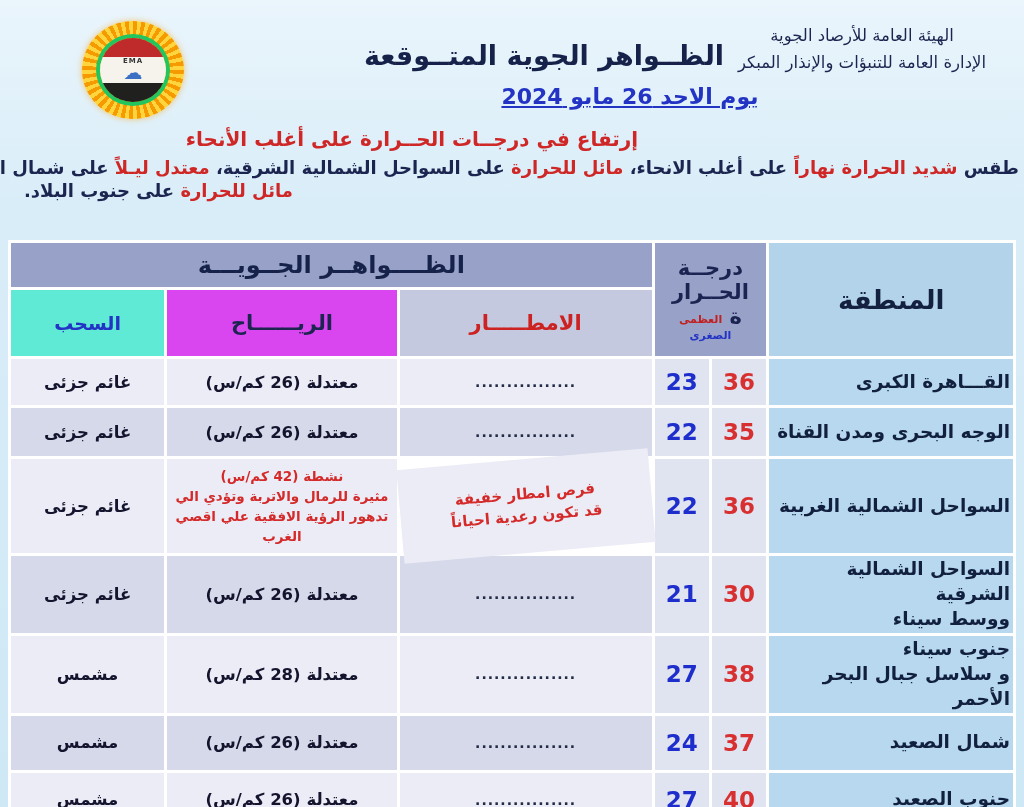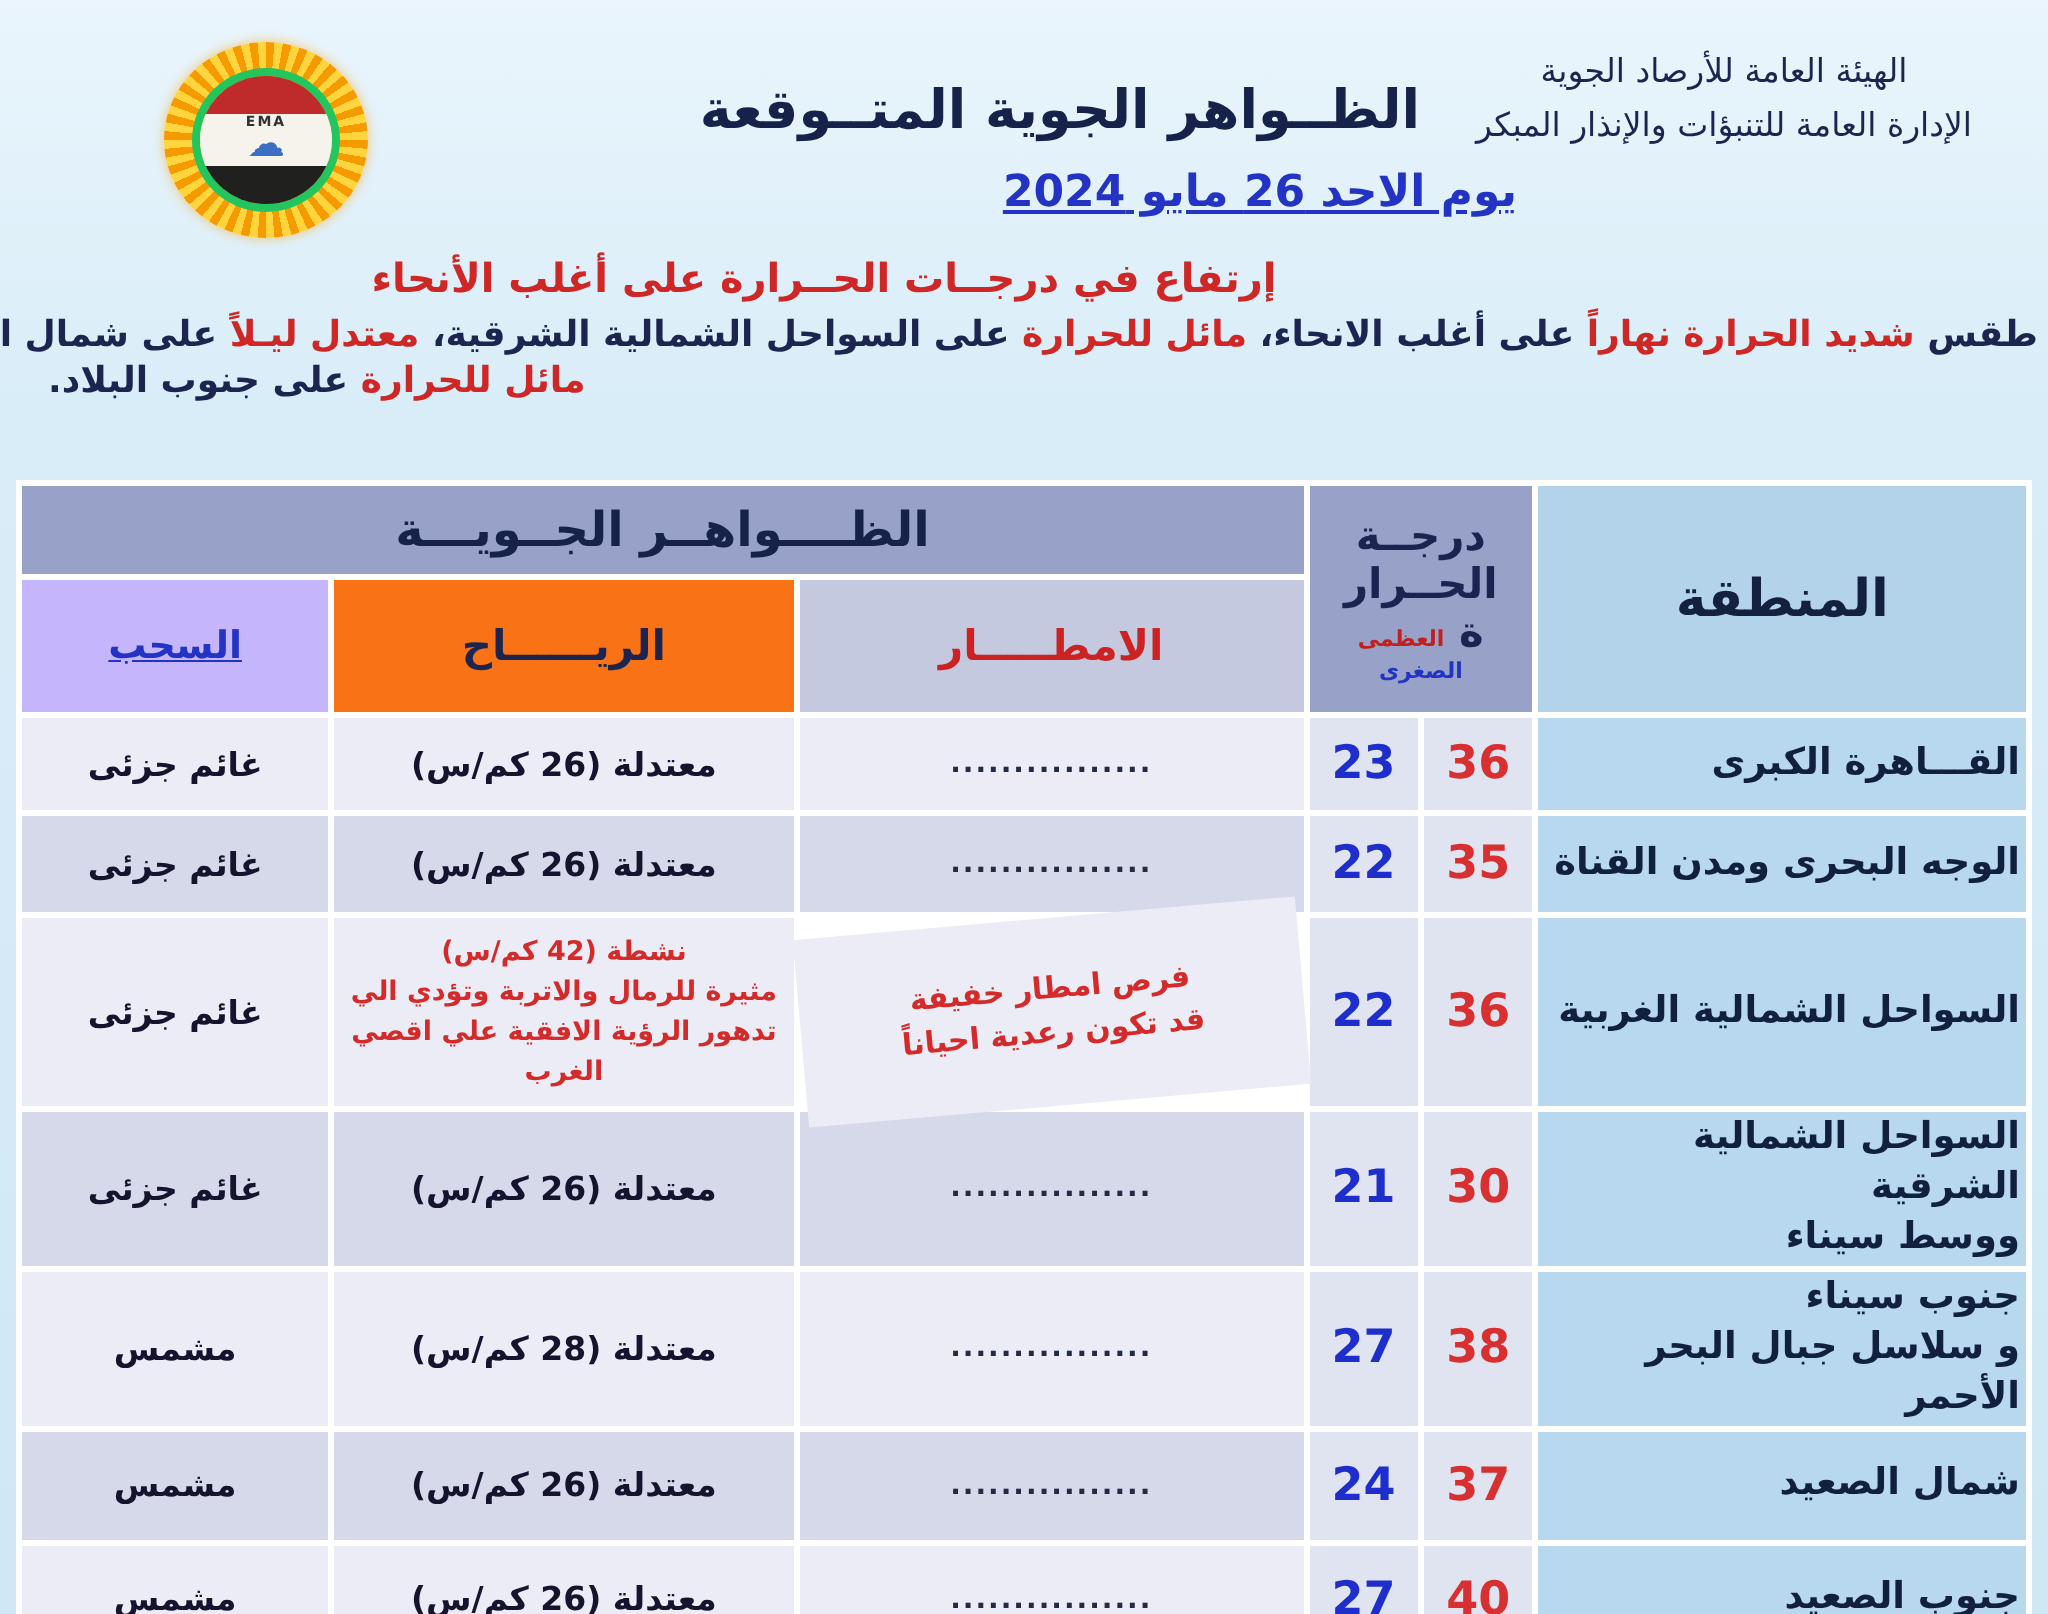--- a/index.html
+++ b/index.html
@@ -18,21 +18,21 @@
   .emblem{position:absolute;width:66px;height:64px;border-radius:50%;overflow:hidden;
        display:flex;flex-direction:column;border:4px solid #22c55e;}
   .stripe-red{flex:1;background:#bf2b2b;}
   .stripe-white{flex:1.35;background:#f5f3ec;display:flex;flex-direction:column;
        align-items:center;justify-content:center;line-height:1;}
   .stripe-black{flex:1;background:#20201e;}
   .ema-text{font-size:7px;font-weight:bold;color:#333;letter-spacing:1px;}
   .cloud-glyph{font-size:19px;color:#3a6fc4;margin-top:-2px;}
   .org{position:absolute;right:12px;top:22px;width:300px;text-align:center;
        direction:rtl;color:#1b2550;font-weight:normal;font-size:16.5px;line-height:1.65;}
-  .main-title{position:absolute;left:310px;top:40px;width:440px;text-align:center;
+  .main-title{position:absolute;left:324px;top:40px;width:440px;text-align:center;
        color:#16224a;font-weight:bold;font-size:27px;direction:rtl;}
   .date-line{position:absolute;left:440px;top:84px;width:380px;text-align:center;
        color:#2333c4;font-weight:bold;font-size:22px;direction:rtl;
        text-decoration:underline;}
   
   .announce{position:absolute;top:127px;left:0;width:1024px;direction:rtl;}
   .ann-line1{text-align:center;transform:translateX(-100px);
        color:#cf2626;font-weight:bold;font-size:20px;}
   .ann-line2{margin-top:6px;padding:0 5px;text-align:right;white-space:nowrap;
        font-weight:bold;font-size:18px;color:#1b2550;}
@@ -47,22 +47,22 @@
   col.c-region{width:242px;} col.c-max{width:54px;} col.c-min{width:54px;}
   col.c-rain{width:250px;} col.c-wind{width:228px;} col.c-cloud{width:152px;}
   th,td{padding:1px 3px;text-align:center;vertical-align:middle;overflow:hidden;}
   th.region-h{background:#b3d3ea;color:#13203f;font-size:26px;font-weight:bold;}
   th.temp-h{background:#98a1c8;color:#1b2450;font-weight:bold;
        font-size:21px;line-height:1.15;}
   .temp-h .small-max{font-size:11px;color:#c02020;}
   .temp-h .small-min{font-size:11px;color:#2333c4;display:block;margin-top:2px;}
   th.phen-h{background:#98a1c8;color:#16224a;font-size:24px;font-weight:bold;height:42px;}
   th.rain-h{background:#c5c9df;color:#cc2222;font-size:21px;font-weight:bold;height:64px;}
-  th.wind-h{background:#f97316;color:#1b2550;font-size:21px;font-weight:bold;}
-  th.cloud-h{background:#c4b5fd;color:#2333c4;font-size:19px;font-weight:bold;text-decoration:underline;}
+  th.wind-h{background:#d946ef;color:#1b2550;font-size:21px;font-weight:bold;}
+  th.cloud-h{background:#5eead4;color:#2333c4;font-size:19px;font-weight:bold;}
   tbody tr:nth-child(odd) td{background:#ebecf5;}
   tbody tr:nth-child(even) td{background:#d6d9ea;}
   tbody td.region-c{background:#b7d8ee !important;color:#12203f;
        font-weight:bold;font-size:18.5px;white-space:pre-line;line-height:1.35;text-align:right;}
   tbody td.max-c{background:#e0e3f0 !important;color:#d83030;
        font-weight:bold;font-size:23px;}
   tbody td.min-c{background:#e0e3f0 !important;color:#1e2ecc;
        font-weight:bold;font-size:23px;}
   tbody td.rain-c{color:#222a44;font-weight:bold;font-size:14px;letter-spacing:1px;}
   tbody td.wind-c,tbody td.cloud-c{color:#14142e;font-weight:bold;font-size:16.5px;}

